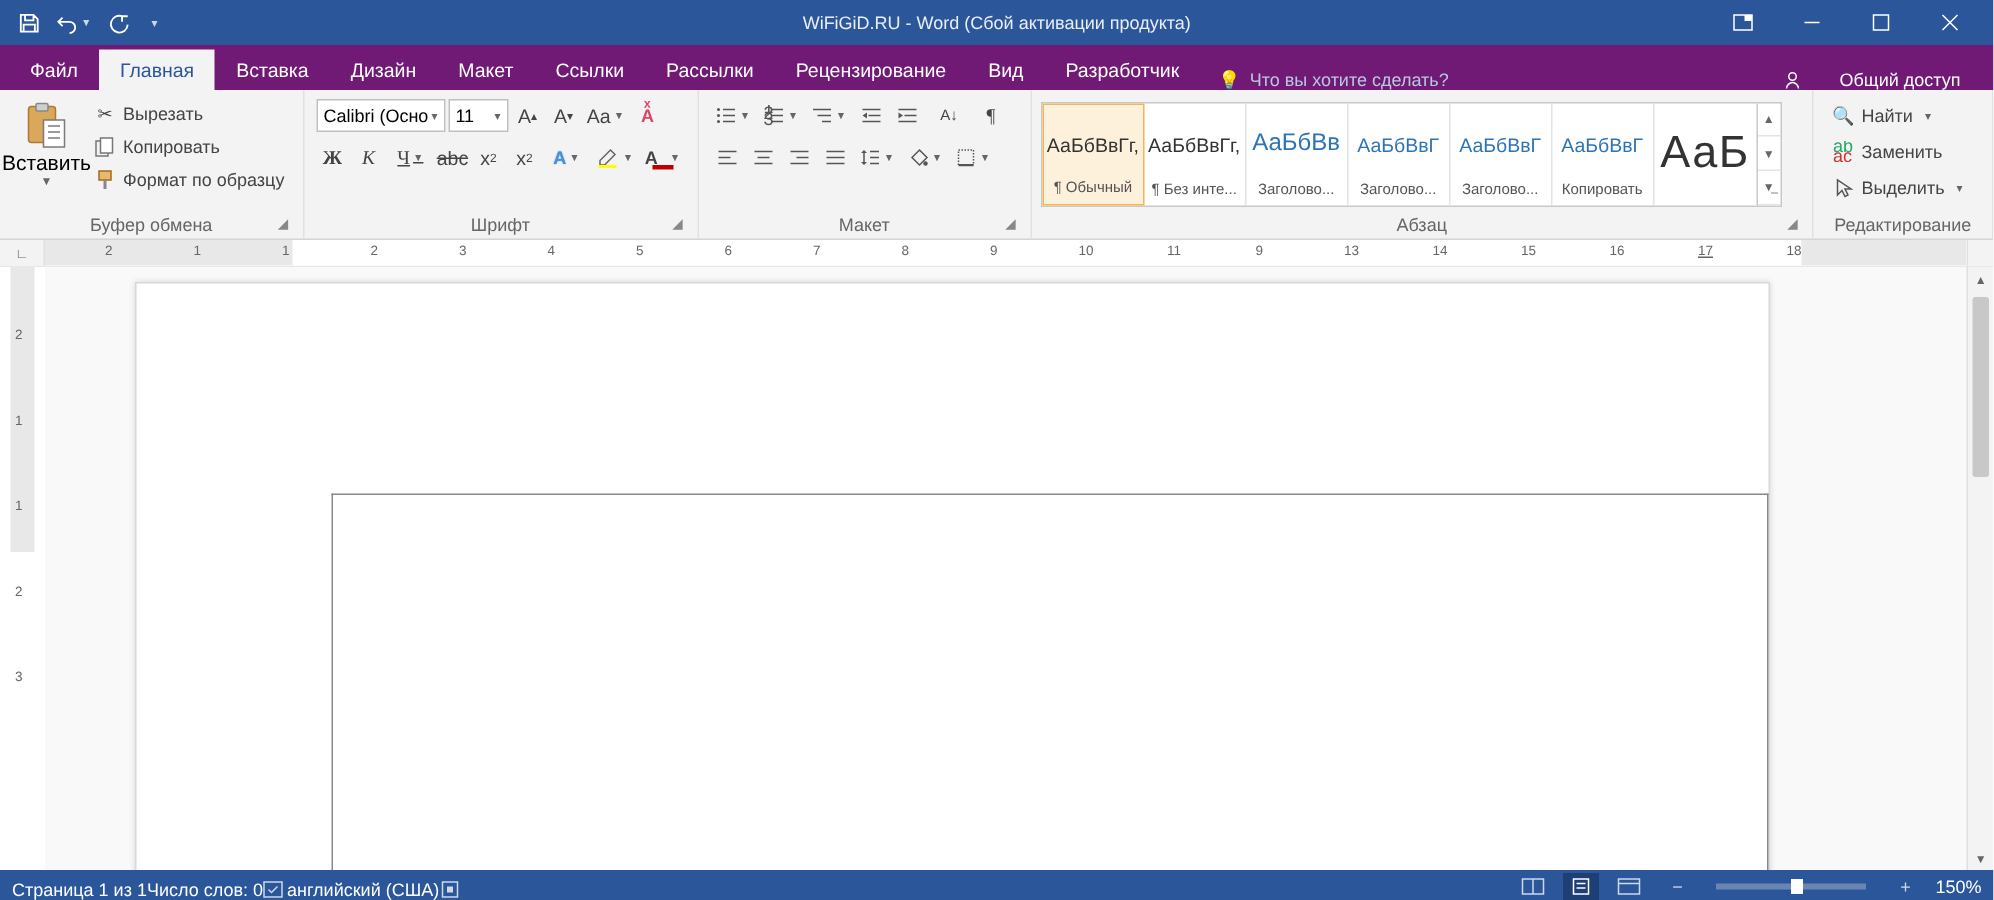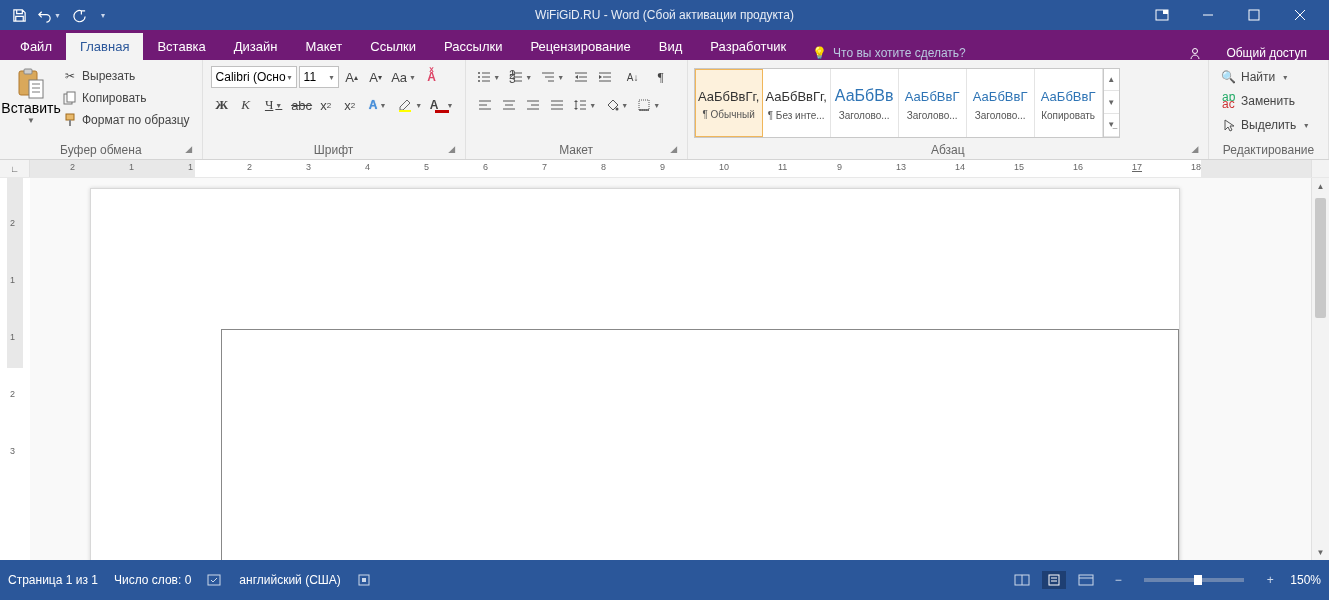--- a/index.html
+++ b/index.html
@@ -26,21 +26,21 @@
 .col{display:flex;flex-direction:column;gap:2px;padding:2px 2px}
 .smbtn{display:flex;align-items:center;gap:4px;padding:2px 4px;font-size:11px;color:#444;cursor:pointer}
 .smbtn .icn{width:16px;height:16px;display:flex;align-items:center;justify-content:center}
 .row{display:flex;align-items:center;gap:2px}
 .fontname{width:86px;height:22px;border:1px solid #c0c0c0;background:#fff;padding:0 4px;font-size:11px;display:flex;align-items:center;justify-content:space-between}
 .fontsize{width:40px;height:22px;border:1px solid #c0c0c0;background:#fff;padding:0 4px;font-size:11px;display:flex;align-items:center;justify-content:space-between}
 .ibtn{width:22px;height:22px;display:flex;align-items:center;justify-content:center;cursor:pointer;color:#444;font-size:13px}
 .ibtn.split{width:30px}
 .ibtn .dd{font-size:7px;margin-left:2px;color:#666}
 .styles-gallery{display:flex;border:1px solid #c8c8c8;background:#fff;height:70px}
-.style-item{width:68px;border-right:1px solid #e4e4e4;display:flex;flex-direction:column;align-items:center;justify-content:center;padding:16px;cursor:pointer}
+.style-item{width:68px;border-right:1px solid #e4e4e4;display:flex;flex-direction:column;align-items:center;justify-content:center;padding:5px;cursor:pointer}
 .style-item.sel{border:1px solid #f0b65a;background:#fdf1dc}
 .style-item .preview{font-size:13px;flex:1;display:flex;align-items:center;justify-content:center;color:#333}
 .style-item .preview.blue{color:#2e74b5}
 .style-item .preview.big{font-size:30px;color:#333;letter-spacing:1px}
 .style-item .sname{font-size:10px;color:#555;padding-top:2px;white-space:nowrap;overflow:hidden;max-width:64px}
 .styles-scroll{width:16px;display:flex;flex-direction:column;border-left:1px solid #c8c8c8}
 .styles-scroll div{flex:1;display:flex;align-items:center;justify-content:center;font-size:8px;color:#666;border-bottom:1px solid #e4e4e4;cursor:pointer}
 .editing .smbtn{padding:3px 4px}
 .ruler-area{height:18px;background:#fff;display:flex;border-bottom:1px solid #e8e8e8}
 .ruler-corner{width:30px;background:#f3f3f3;display:flex;align-items:center;justify-content:center;color:#666;font-size:9px;border-right:1px solid #e0e0e0}
@@ -53,21 +53,21 @@
 .ruler-v .margin{position:absolute;left:7px;width:16px;background:#e8e8e8}
 .ruler-v .num{position:absolute;left:10px;font-size:9px;color:#666}
 .canvas{flex:1;background:#f9f9f9;position:relative;overflow:hidden}
 .page{position:absolute;left:60px;top:10px;width:1090px;height:800px;background:#fff;box-shadow:0 0 4px rgba(0,0,0,.15);border:1px solid #d8d8d8}
 .page .content-outline{position:absolute;left:130px;top:140px;right:0;height:1px;border-top:1px solid #888}
 .page .content-outline-v{position:absolute;left:130px;top:140px;bottom:0;width:1px;border-left:1px solid #888}
 .page .content-outline-r{position:absolute;right:0;top:140px;bottom:0;width:1px;border-left:1px solid #888}
 .scroll-v{width:18px;background:#f3f3f3;border-left:1px solid #e0e0e0;position:relative}
 .scroll-v .thumb{position:absolute;left:3px;right:3px;top:20px;height:120px;background:#c8c8c8;border-radius:2px}
 .scroll-v .arr{position:absolute;left:0;right:0;height:16px;display:flex;align-items:center;justify-content:center;font-size:8px;color:#666}
-.statusbar{height:40px;background:#2b579a;color:#fff;display:flex;align-items:center;padding:0 8px;font-size:11px;gap:16px}
+.statusbar{height:20px;background:#2b579a;color:#fff;display:flex;align-items:flex-end;padding:0 8px;font-size:11px;}
 .statusbar .right{margin-left:auto;display:flex;align-items:center;gap:8px}
 .statusbar .viewbtn{width:24px;height:18px;display:flex;align-items:center;justify-content:center;color:#cdd9ea}
 .statusbar .viewbtn.active{color:#fff;background:#1e3f73}
 .statusbar .zoomslider{width:100px;height:4px;background:#6a85b0;position:relative;margin:0 6px}
 .statusbar .zoomslider .zthumb{position:absolute;left:50%;top:-3px;width:8px;height:10px;background:#fff}
 .caret{font-size:8px;color:#666}
 svg{display:block}
 </style>
 </head>
 <body>
@@ -391,20 +391,24 @@
             <div class="preview blue">АаБбВвГ</div>
             <div class="sname">Заголово...</div>
           </div>
         <div class="style-item">
             <div class="preview blue">АаБбВвГ</div>
             <div class="sname">Заголово...</div>
           </div>
         <div class="style-item">
             <div class="preview blue">АаБбВвГ</div>
             <div class="sname">Копировать</div>
+          </div>
+        <div class="style-item" style="border-right:0">
+            <div class="preview big">АаБ</div>
+            <div class="sname"></div>
           </div>
         <div class="styles-scroll">
           <div>▲</div>
           <div>▼</div>
           <div>▼̲</div>
         </div>
       </div>
     </div>
     <div class="label">
         <span>Абзац</span>

